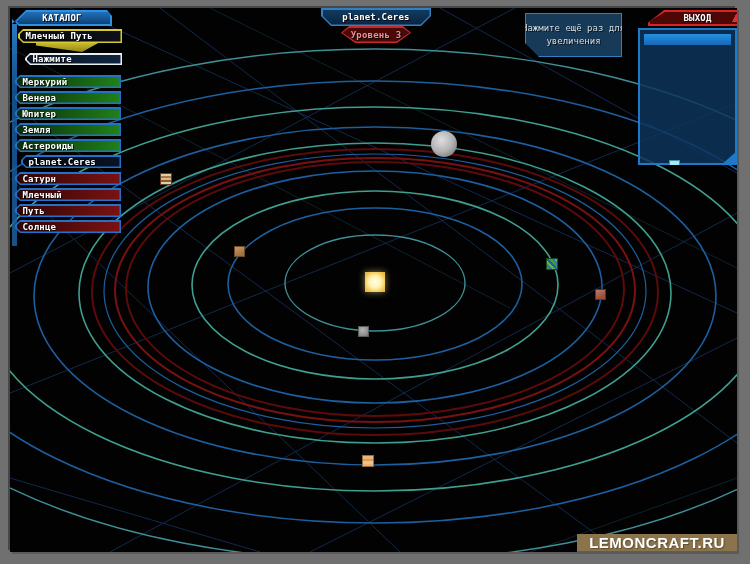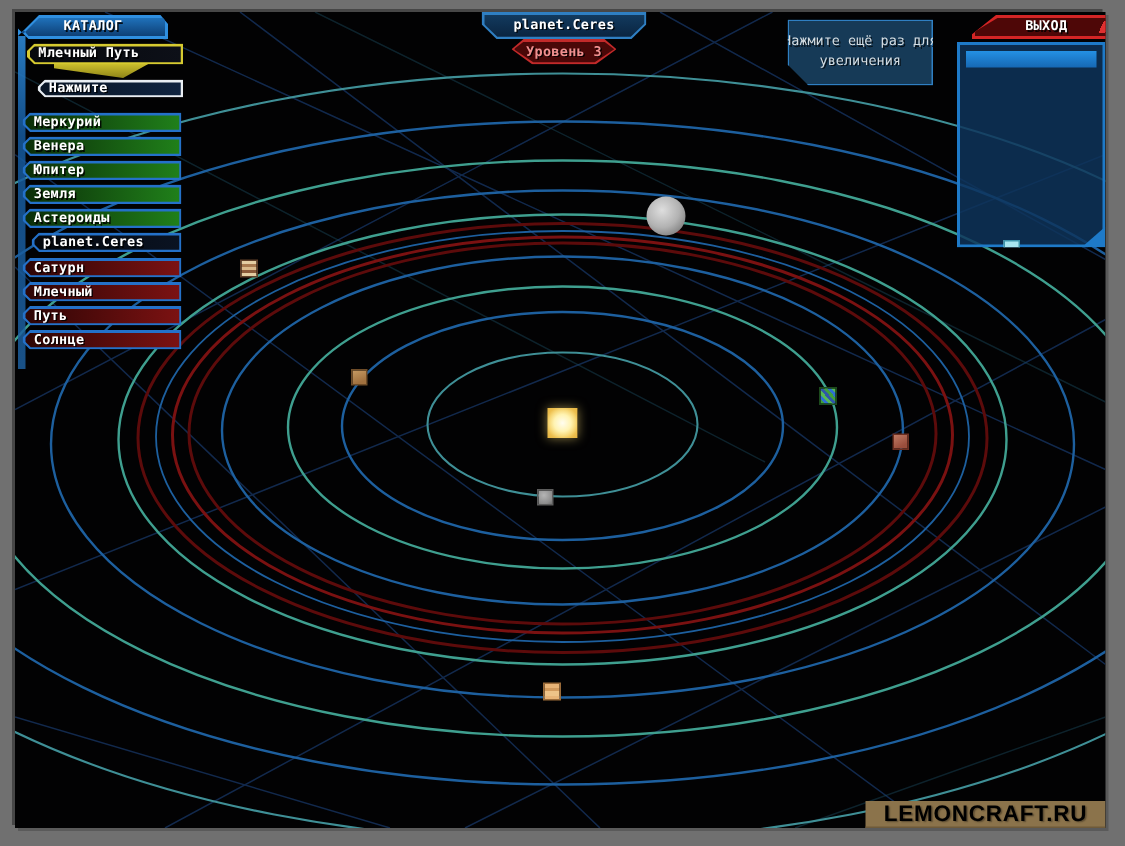--- a/index.html
+++ b/index.html
@@ -112,21 +112,21 @@
     background:linear-gradient(180deg,#2490e4,#1668b4); }
   #preview-corner { position:absolute; right:-2px; bottom:-2px; width:16px; height:16px;
     background:#1e7ac8; clip-path:polygon(100% 0, 100% 100%, 0 100%); }
   #zoom-handle { position:absolute; left:29px; bottom:-7px; width:11px; height:10px;
     background:#a9e6ef; border:1.5px solid #3f96ac; cursor:pointer; }
 
   
   #watermark { position:absolute; left:567px; top:526px; width:160px; height:19px; z-index:8;
     background:#8b734b; display:flex; align-items:center; justify-content:center;
     border-bottom:2px solid #6e5a3a; }
-  #watermark span { font:bold 15px "Liberation Sans", sans-serif; color:#000000;
+  #watermark span { font:bold 15px "Liberation Sans", sans-serif; color:#ffffff;
     text-shadow:1px 1px 1px rgba(0,0,0,.35); letter-spacing:.5px; }
 </style>
 </head>
 <body>
 
 <div id="viewport">
 
   <svg class="map" width="727" height="544" viewBox="0 0 727 544">
     <g stroke="#16335f" stroke-width="1" opacity="0.8">
       <line x1="60" y1="0" x2="727" y2="305"></line>

